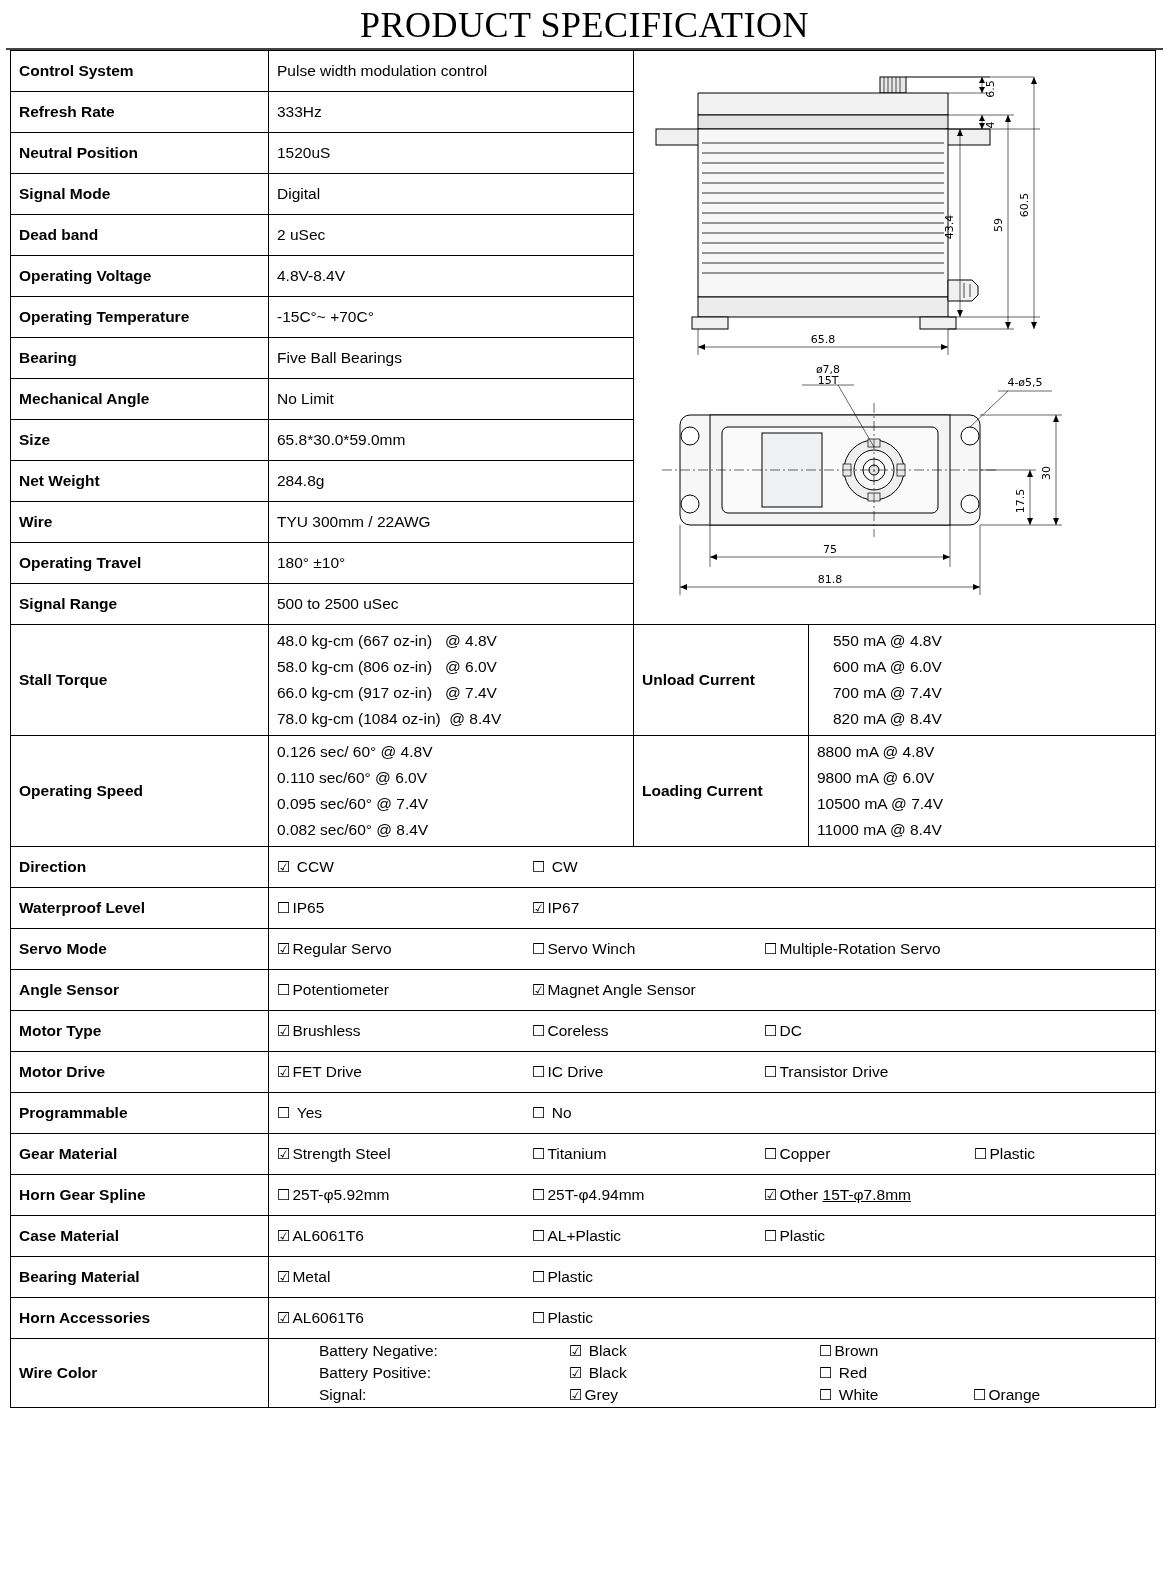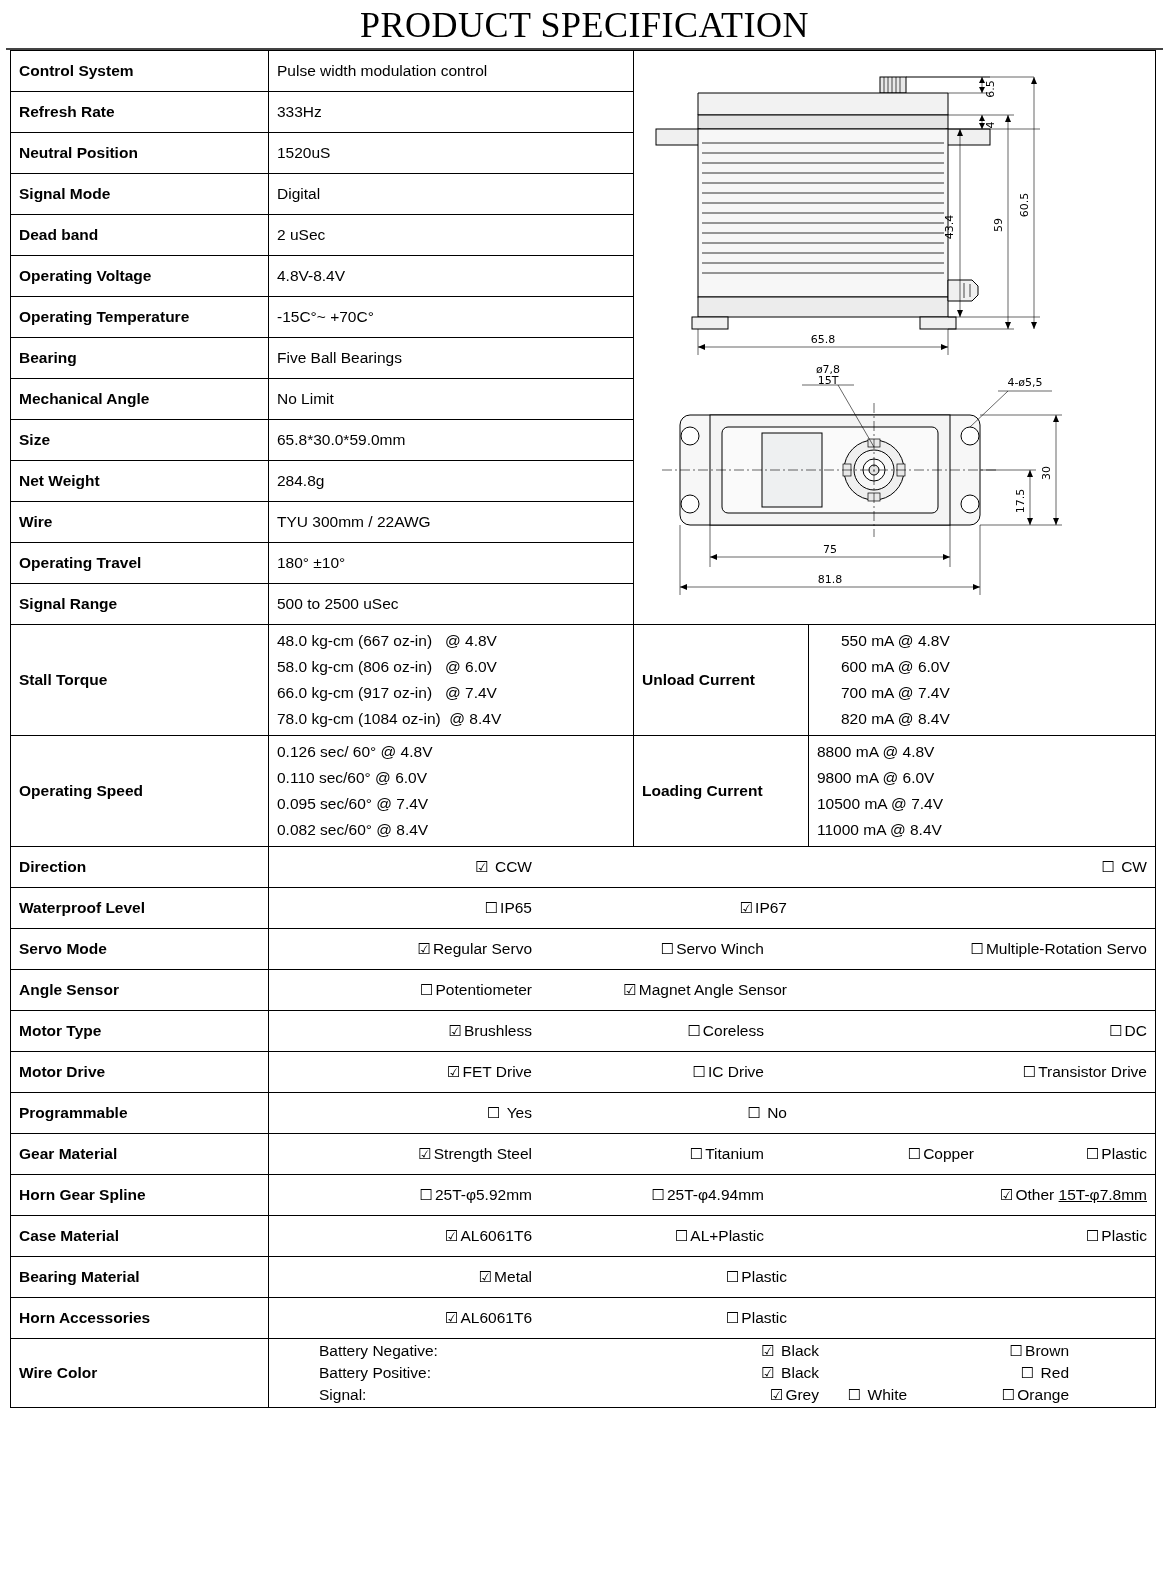--- a/index.html
+++ b/index.html
@@ -71,21 +71,20 @@
   }
   .multiline div { white-space: pre; }
   .box {
     font-family: "DejaVu Sans", sans-serif;
     font-size: 15px;
     margin-right: 2px;
   }
   .opt {
     display: inline-block;
     white-space: nowrap;
-    text-align: right;
   }
   .u {
     text-decoration: underline;
   }
   
   .drawing {
     position: relative;
     padding: 0;
     vertical-align: top;
   }
@@ -372,21 +371,21 @@
 
       <tr>
         <td class="lbl">Stall Torque</td>
         <td class="val multiline">
           <div>48.0 kg-cm (667 oz-in)   @ 4.8V</div>
           <div>58.0 kg-cm (806 oz-in)   @ 6.0V</div>
           <div>66.0 kg-cm (917 oz-in)   @ 7.4V</div>
           <div>78.0 kg-cm (1084 oz-in)  @ 8.4V</div>
         </td>
         <td class="lbl">Unload Current</td>
-        <td class="val multiline" style="padding-left:32px">
+        <td class="val multiline" style="padding-left:24px">
           <div>550 mA @ 4.8V</div>
           <div>600 mA @ 6.0V</div>
           <div>700 mA @ 7.4V</div>
           <div>820 mA @ 8.4V</div>
         </td>
       </tr>
 
       <tr>
         <td class="lbl">Operating Speed</td>
         <td class="val multiline">

